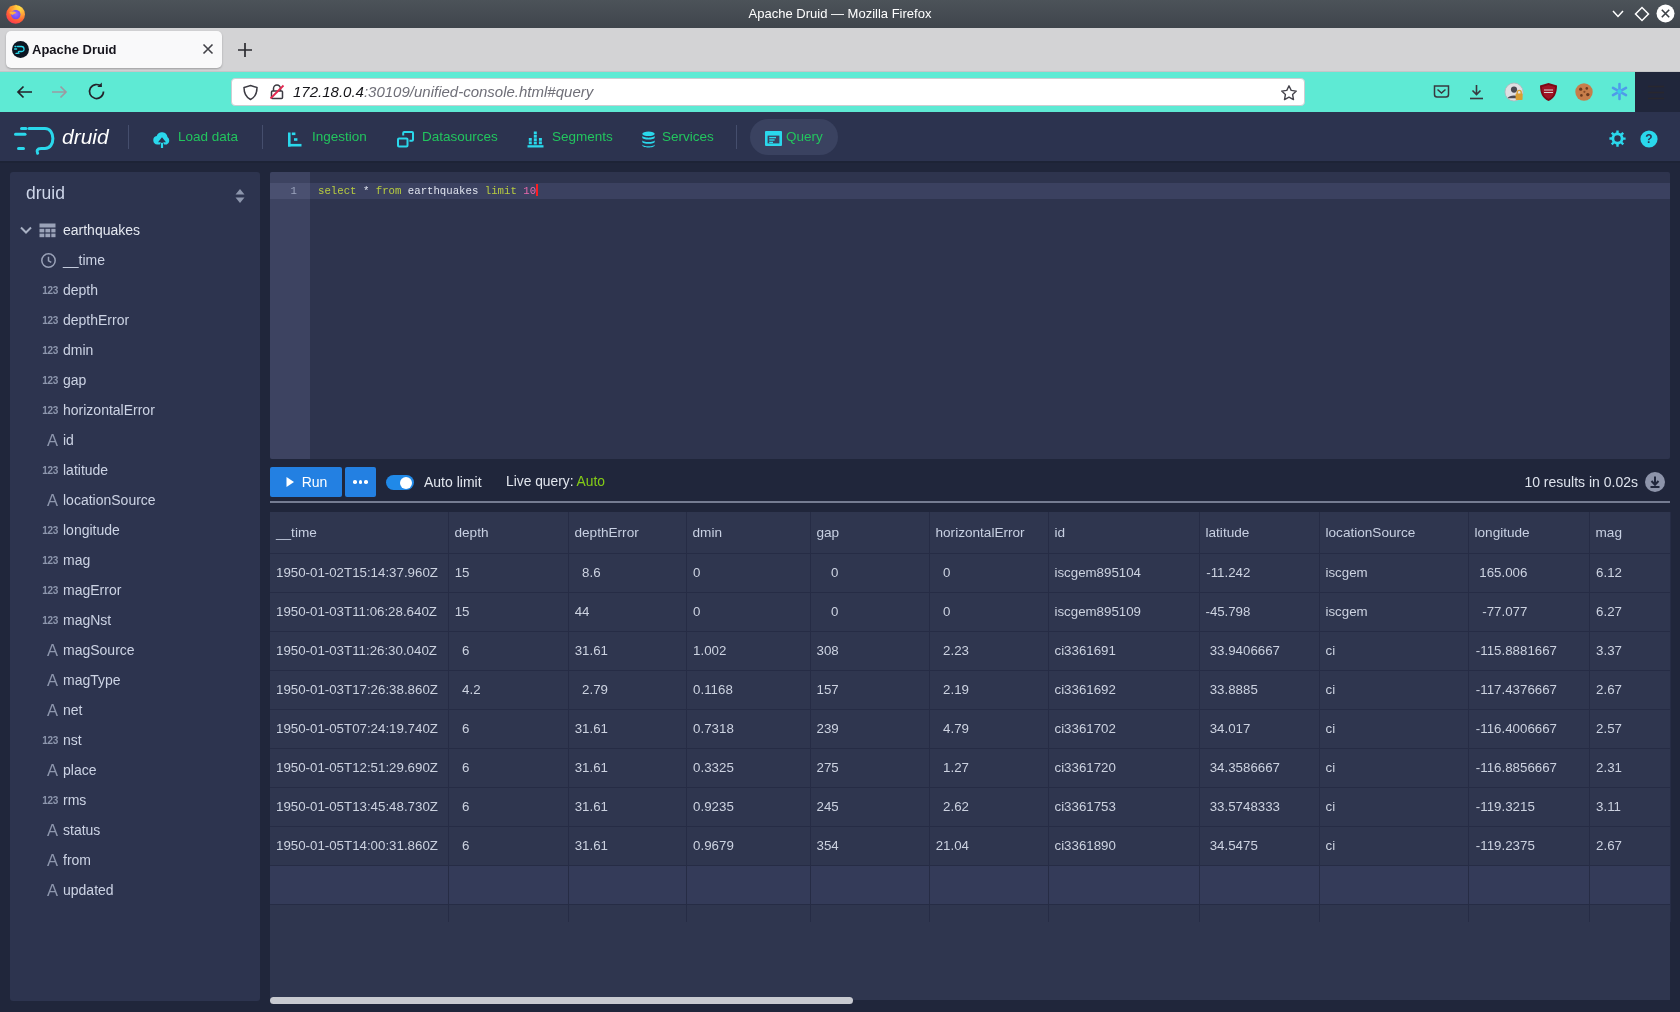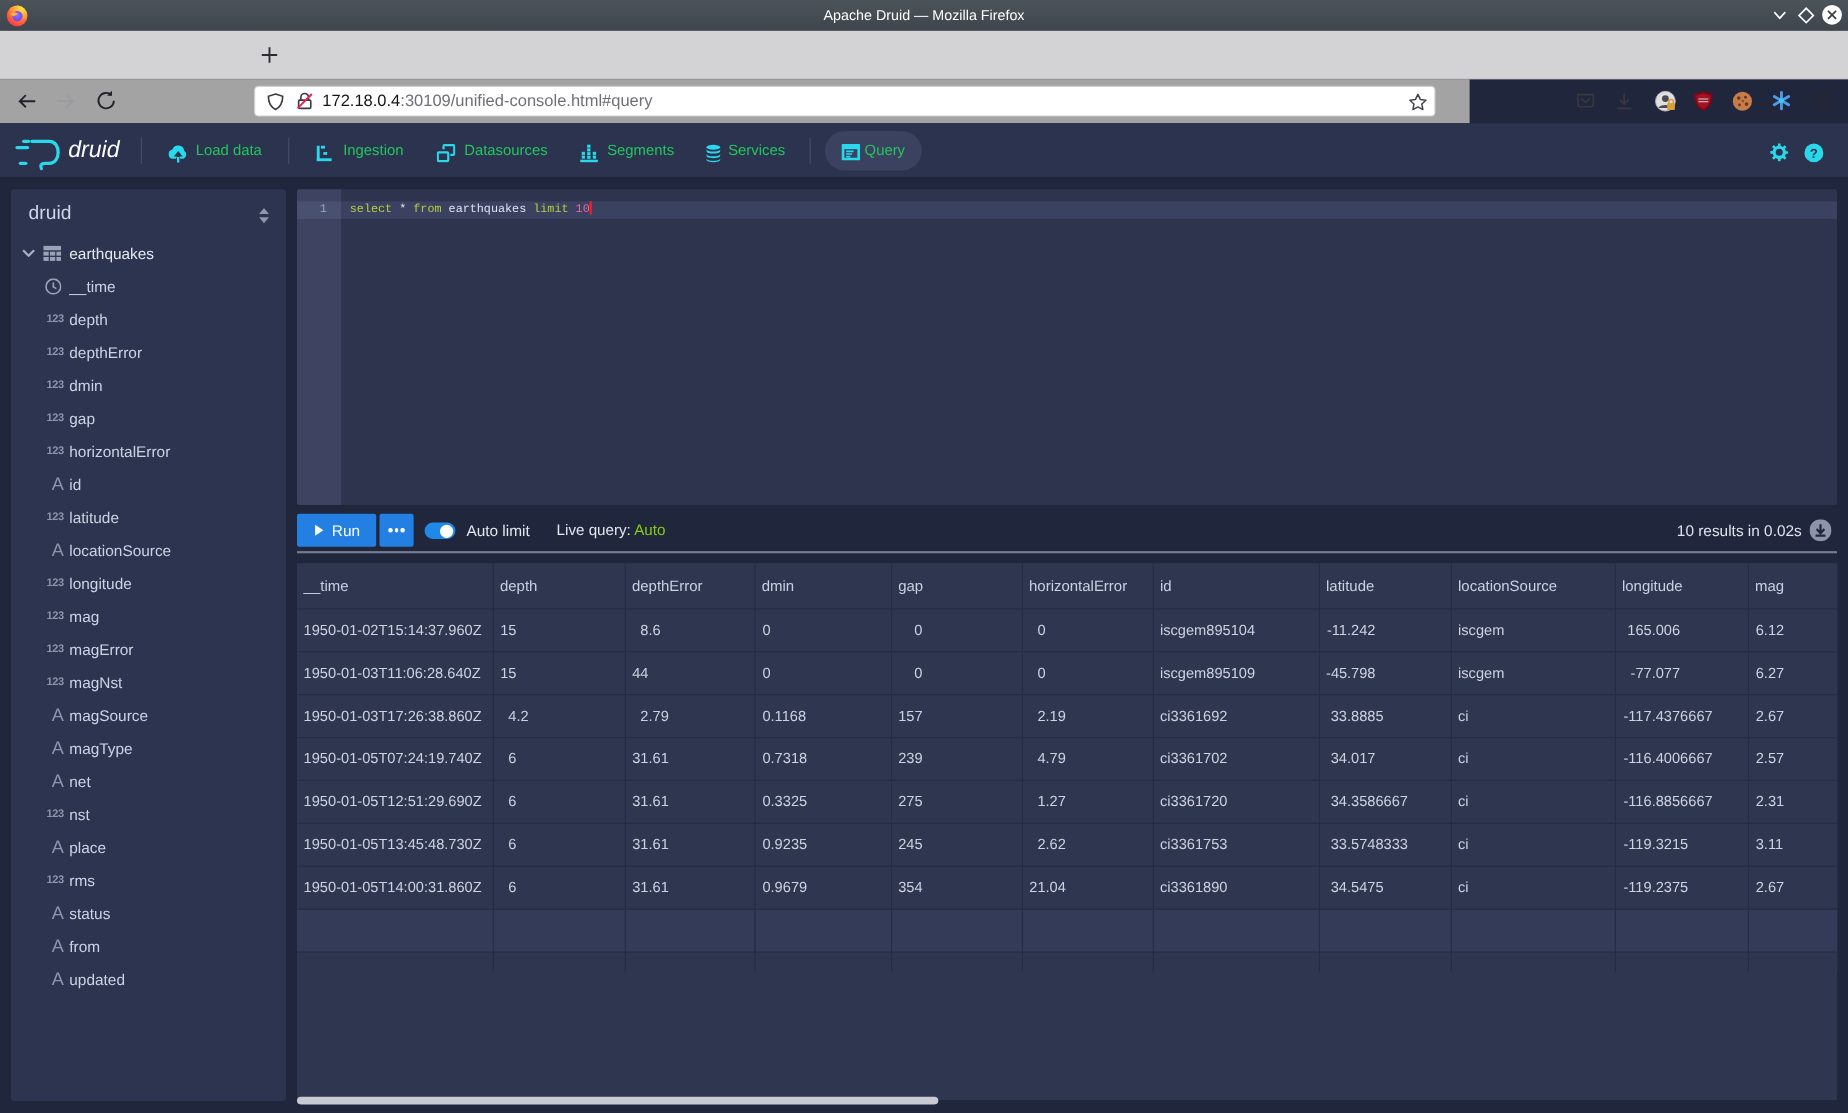--- a/index.html
+++ b/index.html
@@ -10,21 +10,21 @@
   
   #titlebar { left:0; top:0; width:1680px; height:28px;
     background:linear-gradient(#4c5359,#3f454c); }
   #titlebar .title { width:100%; text-align:center; line-height:27px; font-size:13px; color:#ffffff; }
   #tabbar { left:0; top:28px; width:1680px; height:44px; background:#d3d3d5; border-bottom:1px solid #c5c5c8;}
   #tab { left:6px; top:3px; width:216px; height:37px; background:#f9f9fa; border-radius:5px;
     box-shadow:0 1px 2px rgba(0,0,0,.25); }
   #tab .tabtxt { left:26px; top:0; line-height:37px; font-size:13px; color:#16151d; font-weight:600; }
   #tab .tclose { left:190px; top:6px; width:24px; height:24px; }
   #newtab { left:232px; top:9px; width:26px; height:26px; }
-  #urlrow { left:0; top:72px; width:1336px; height:40px; background:#a3a3a3; }
+  #urlrow { left:0; top:72px; width:1635px; height:40px; background:#5eead4;font-style:italic; }
   #urlfield { left:231px; top:6px; width:1074px; height:28px; background:#ffffff; border:1px solid #cdcdd2; border-radius:4px; }
   #urltext { left:61px; top:0; line-height:26px; font-size:15px; color:#16161a; }
   #urltext .dim { color:#6f6f78; }
 
   
   #dnav { left:0; top:112px; width:1680px; height:51px; background:#2c334f; border-bottom:2px solid #1d2336; }
   .navsep { top:13px; width:1px; height:24px; background:#454e6d; }
   .navtxt { top:0; height:50px; line-height:50px; color:#22c55e; font-size:13.5px; }
   .navico { top:19px; }
   #querypill { left:750px; top:7px; width:88px; height:36px; background:#3a4260; border-radius:18px; }
@@ -102,20 +102,35 @@
     <svg class="abs" style="left:1634px;top:6px" width="16" height="16" viewBox="0 0 16 16">
       <rect x="3.4" y="3.4" width="9.2" height="9.2" fill="none" stroke="#ffffff" stroke-width="1.5" transform="rotate(45 8 8)"></rect>
     </svg>
     <svg class="abs" style="left:1656px;top:4px" width="19" height="19" viewBox="0 0 19 19">
       <circle cx="9.5" cy="9.5" r="9" fill="#ffffff"></circle>
       <path d="M5.8 5.8 L13.2 13.2 M13.2 5.8 L5.8 13.2" stroke="#3a4045" stroke-width="1.6"></path>
     </svg>
   </div>
 
   <div id="tabbar" class="abs">
+    <div id="tab" class="abs">
+      <svg class="abs" style="left:6px;top:10px" width="17" height="17" viewBox="0 0 17 17">
+        <circle cx="8.5" cy="8.5" r="8.5" fill="#0c1522"></circle>
+        <g stroke="#2ad8ec" stroke-width="1.3" fill="none" stroke-linecap="round">
+          <path d="M5.5 5.5 h4 c3.2 0 3.4 5 0.4 5 h-2.4 c-1.4 0-1.6 1.2-0.6 1.9"></path>
+          <path d="M3 5.5 h1"></path>
+          <path d="M2.6 8 h2"></path>
+          <path d="M4 12.4 h1.4"></path>
+        </g>
+      </svg>
+      <div class="tabtxt abs">Apache Druid</div>
+      <svg class="abs tclose" viewBox="0 0 24 24">
+        <path d="M7.5 7.5 L16.5 16.5 M16.5 7.5 L7.5 16.5" stroke="#424248" stroke-width="1.6"></path>
+      </svg>
+    </div>
     <svg id="newtab" class="abs" viewBox="0 0 26 26">
       <path d="M13 6 V20 M6 13 H20" stroke="#2b2b30" stroke-width="1.7"></path>
     </svg>
   </div>
 
   <div id="urlrow" class="abs">
     <svg class="abs" style="left:14px;top:10px" width="21" height="20" viewBox="0 0 21 20">
       <path d="M18 10 H4 M9.5 4.5 L4 10 L9.5 15.5" fill="none" stroke="#23222a" stroke-width="1.7"></path>
     </svg>
     <svg class="abs" style="left:49px;top:10px" width="21" height="20" viewBox="0 0 21 20">
@@ -461,20 +476,33 @@
           <td class="n"><b style="width:8px">0</b></td>
           <td class="n"><b style="width:22px">0</b></td>
           <td class="n"><b style="width:15px">0</b></td>
           <td>iscgem895109</td>
           <td class="n"><b style="width:19px">-45</b>.798</td>
           <td>iscgem</td>
           <td class="n"><b style="width:27px">-77</b>.077</td>
           <td class="n"><b style="width:8px">6</b>.27</td>
         </tr>
         <tr>
+          <td>1950-01-03T11:26:30.040Z</td>
+          <td class="n"><b style="width:15px">6</b></td>
+          <td class="n"><b style="width:15px">31</b>.61</td>
+          <td class="n"><b style="width:8px">1</b>.002</td>
+          <td class="n"><b style="width:22px">308</b></td>
+          <td class="n"><b style="width:15px">2</b>.23</td>
+          <td>ci3361691</td>
+          <td class="n"><b style="width:19px">33</b>.9406667</td>
+          <td>ci</td>
+          <td class="n"><b style="width:27px">-115</b>.8881667</td>
+          <td class="n"><b style="width:8px">3</b>.37</td>
+        </tr>
+        <tr>
           <td>1950-01-03T17:26:38.860Z</td>
           <td class="n"><b style="width:15px">4</b>.2</td>
           <td class="n"><b style="width:15px">2</b>.79</td>
           <td class="n"><b style="width:8px">0</b>.1168</td>
           <td class="n"><b style="width:22px">157</b></td>
           <td class="n"><b style="width:15px">2</b>.19</td>
           <td>ci3361692</td>
           <td class="n"><b style="width:19px">33</b>.8885</td>
           <td>ci</td>
           <td class="n"><b style="width:27px">-117</b>.4376667</td>

